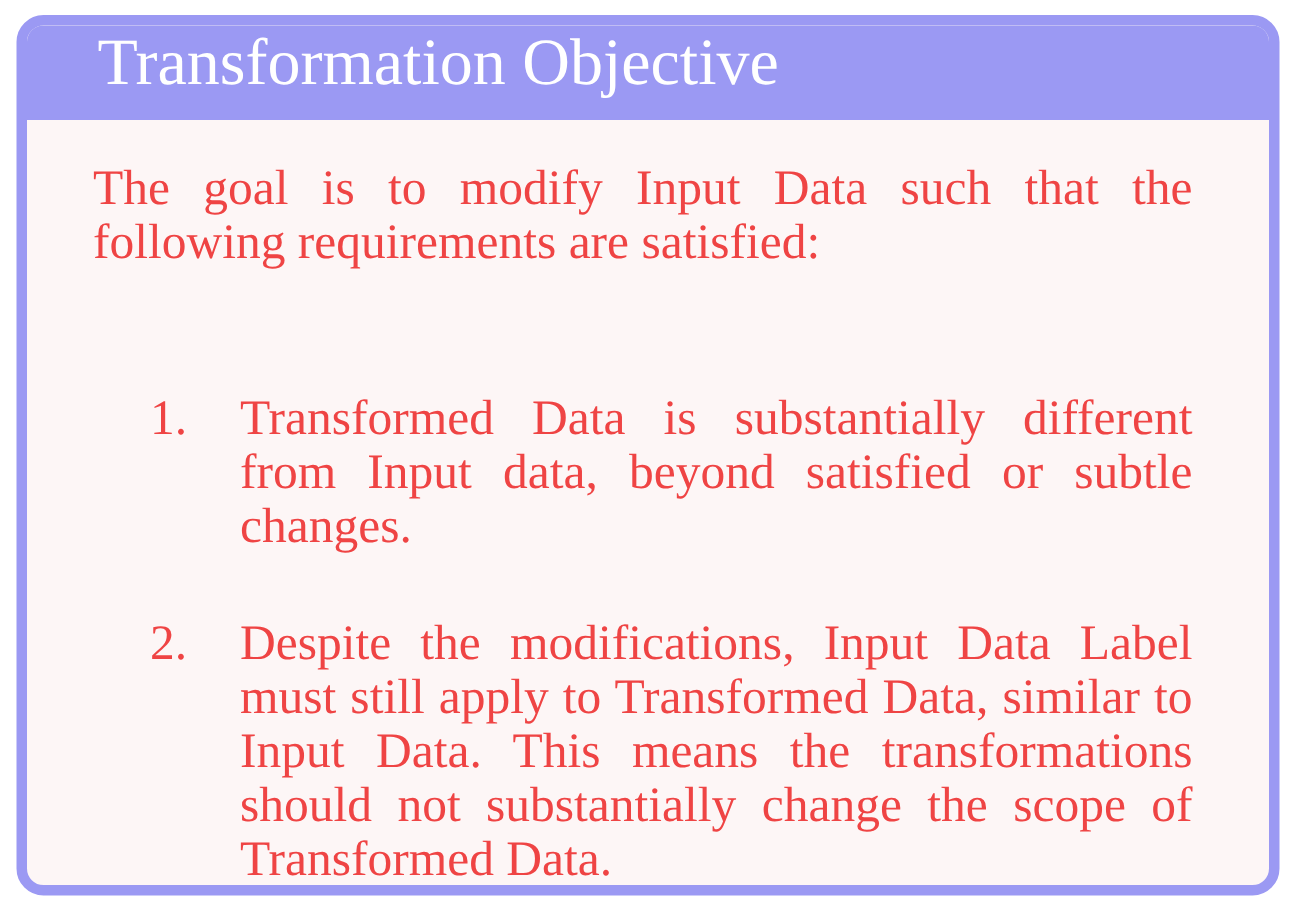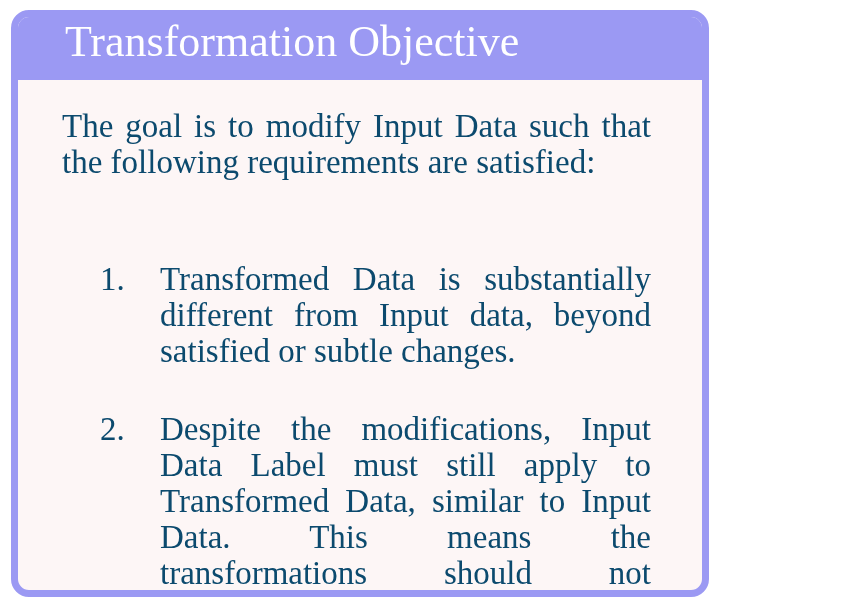--- a/index.html
+++ b/index.html
@@ -12,21 +12,21 @@
     position: relative;
     width: 860px;
     height: 602px;
     background: #ffffff;
     overflow: hidden;
   }
   .card {
     position: absolute;
     left: 11px;
     top: 10px;
-    width: 698px;
+    width: 842px;
     height: 587px;
     box-sizing: border-box;
     border: 7px solid #9b99f3;
     border-radius: 18px;
     background: #fdf6f6;
     overflow: hidden;
   }
   .card-header {
     height: 63px;
     background: #9b99f3;
@@ -36,21 +36,21 @@
     box-sizing: border-box;
   }
   .card-title {
     color: #ffffff;
     font-size: 44px;
     line-height: 1.1;
     white-space: nowrap;
   }
   .card-body {
     padding: 28px 51px 0 44px;
-    color: #0c4a6e;
+    color: #ef4444;
     font-size: 33px;
     line-height: 36px;
   }
   .intro {
     margin: 0;
     text-align: justify;
   }
   .req-list {
     margin: 81px 0 0 0;
     padding: 0;
@@ -83,18 +83,18 @@
     </div>
     <div class="card-body">
       <p class="intro">The goal is to modify Input Data such that the following requirements are satisfied:</p>
       <ol class="req-list">
         <li class="req-item">
           <span class="req-num">1.</span>
           <span class="req-text">Transformed Data is substantially different from Input data, beyond satisfied or subtle changes.</span>
         </li>
         <li class="req-item">
           <span class="req-num">2.</span>
-          <span class="req-text">Despite the modifications, Input Data Label must still apply to Transformed Data, similar to Input Data. This means the transformations should not dramatically change the scope of Transformed Data.</span>
+          <span class="req-text">Despite the modifications, Input Data Label must still apply to Transformed Data, similar to Input Data. This means the transformations should not substantially change the scope of Transformed Data.</span>
         </li>
       </ol>
     </div>
   </div>
 </div>
 
 </body></html>

